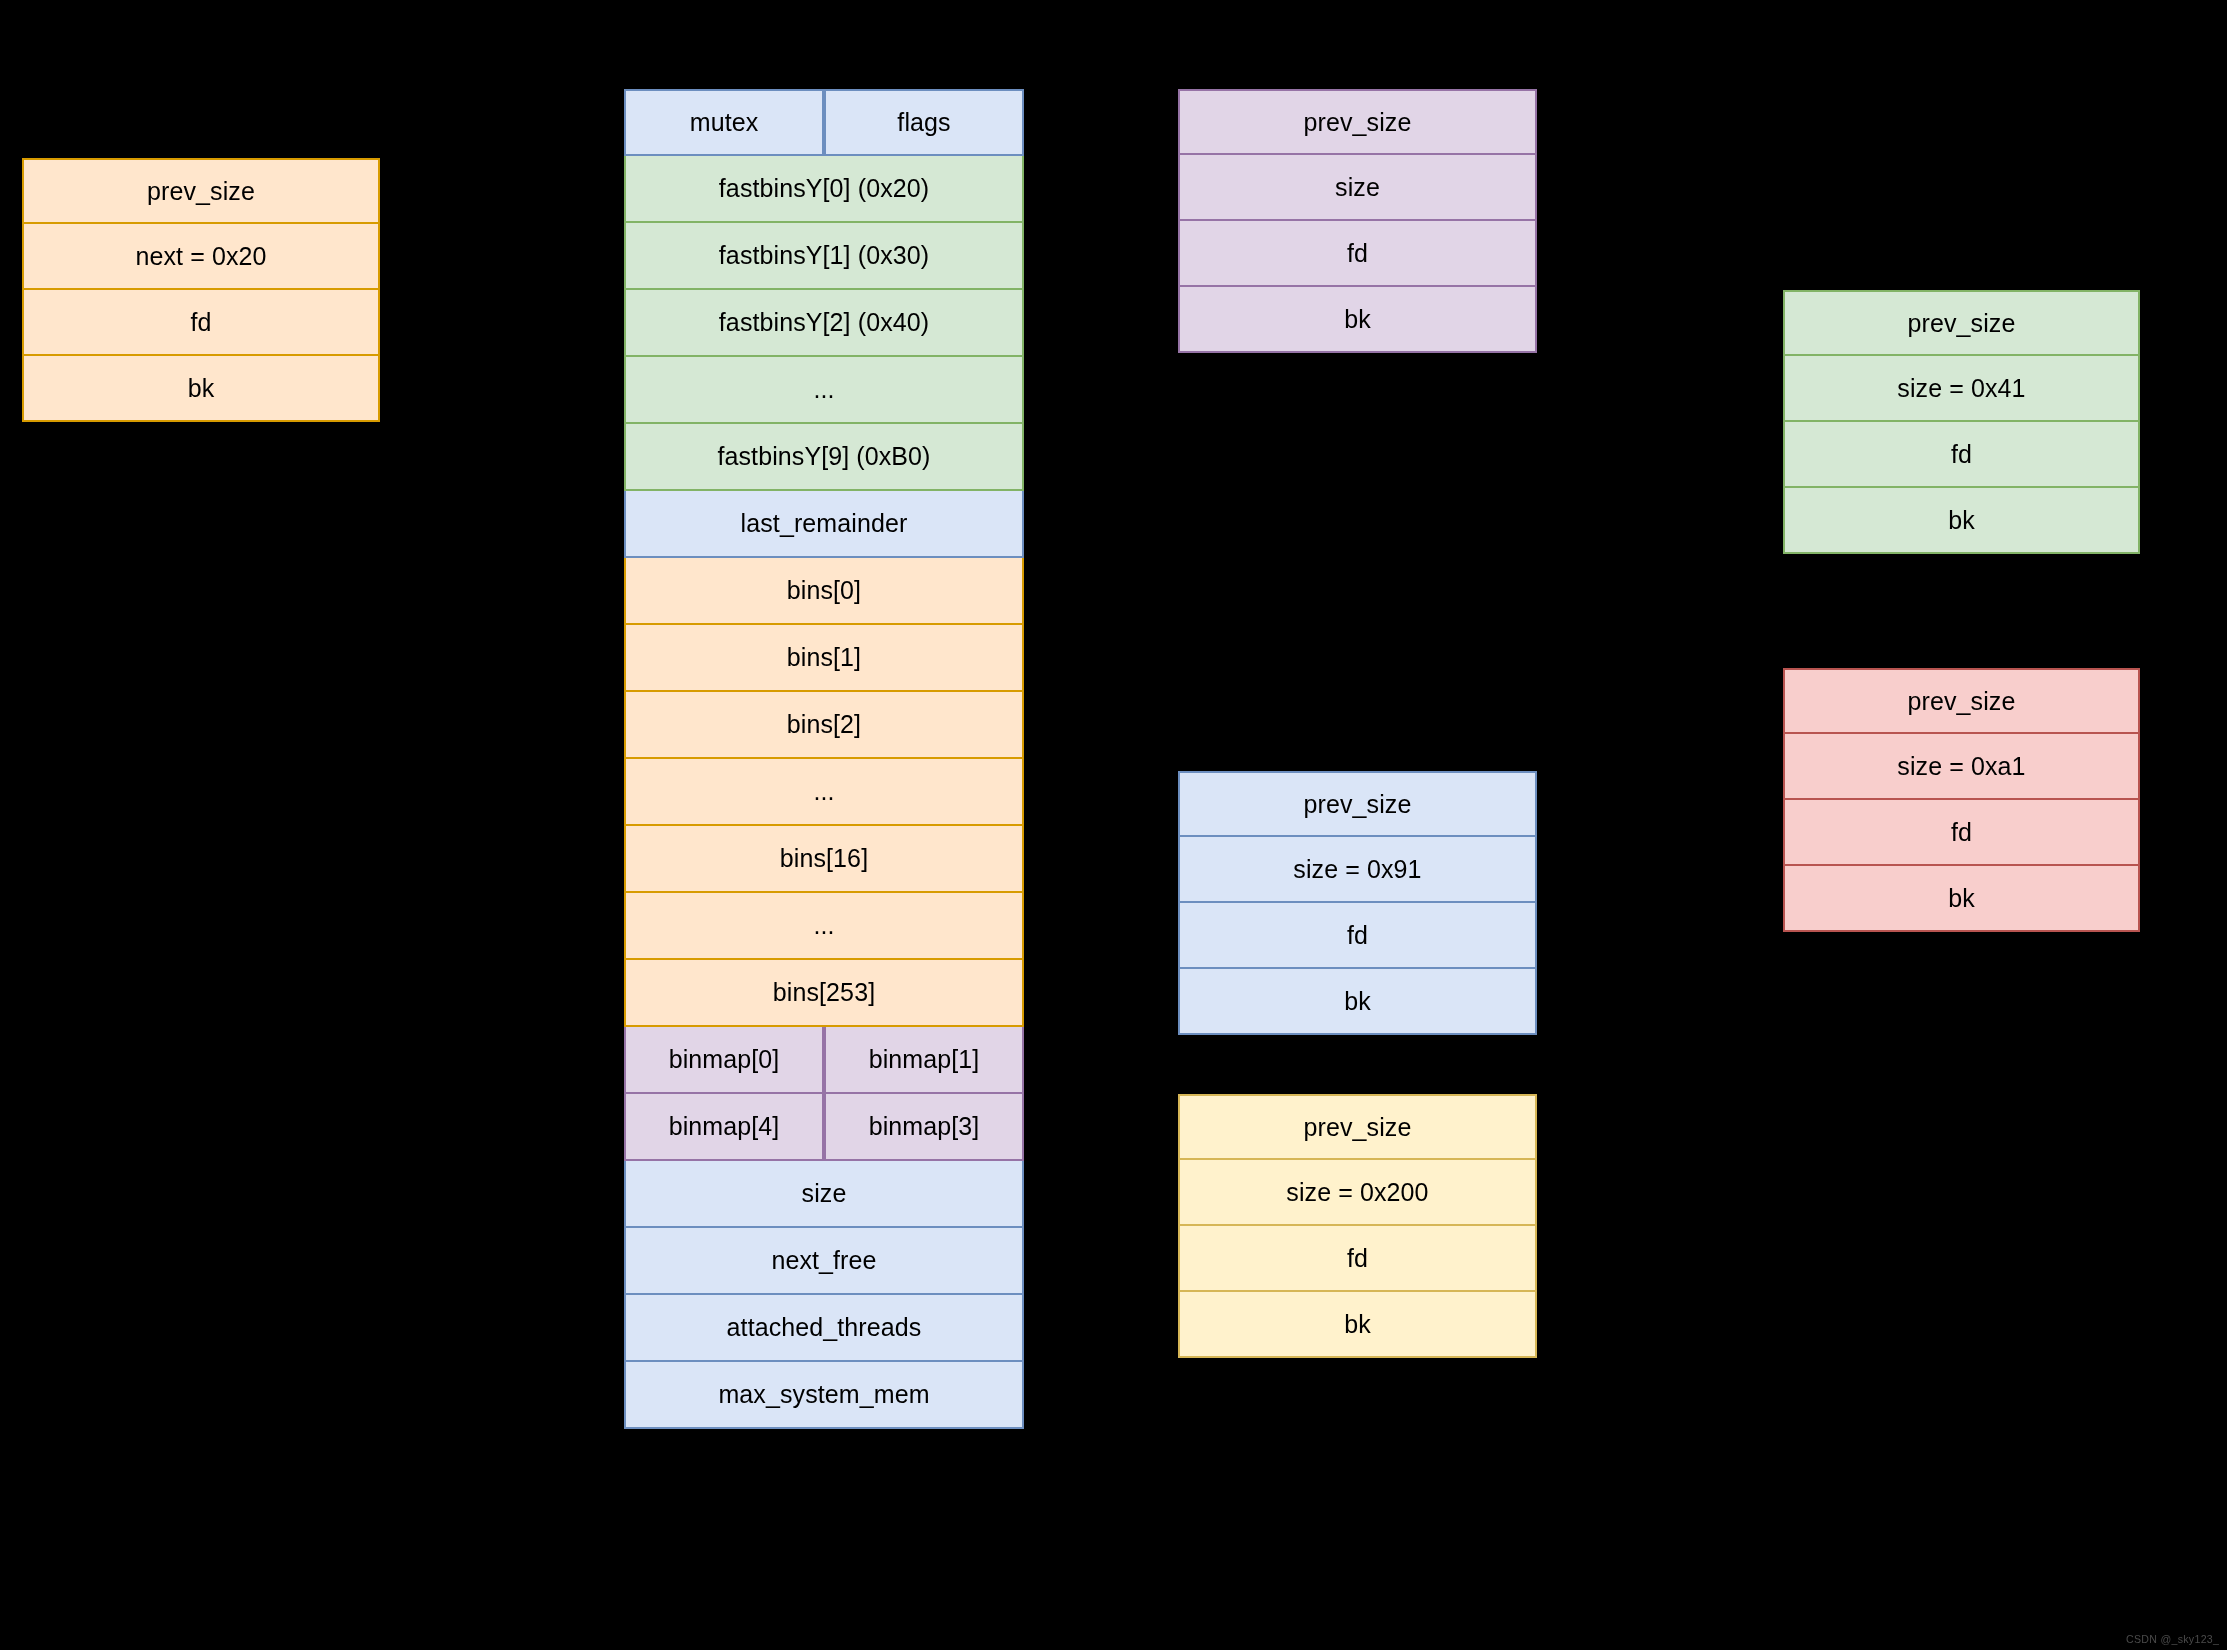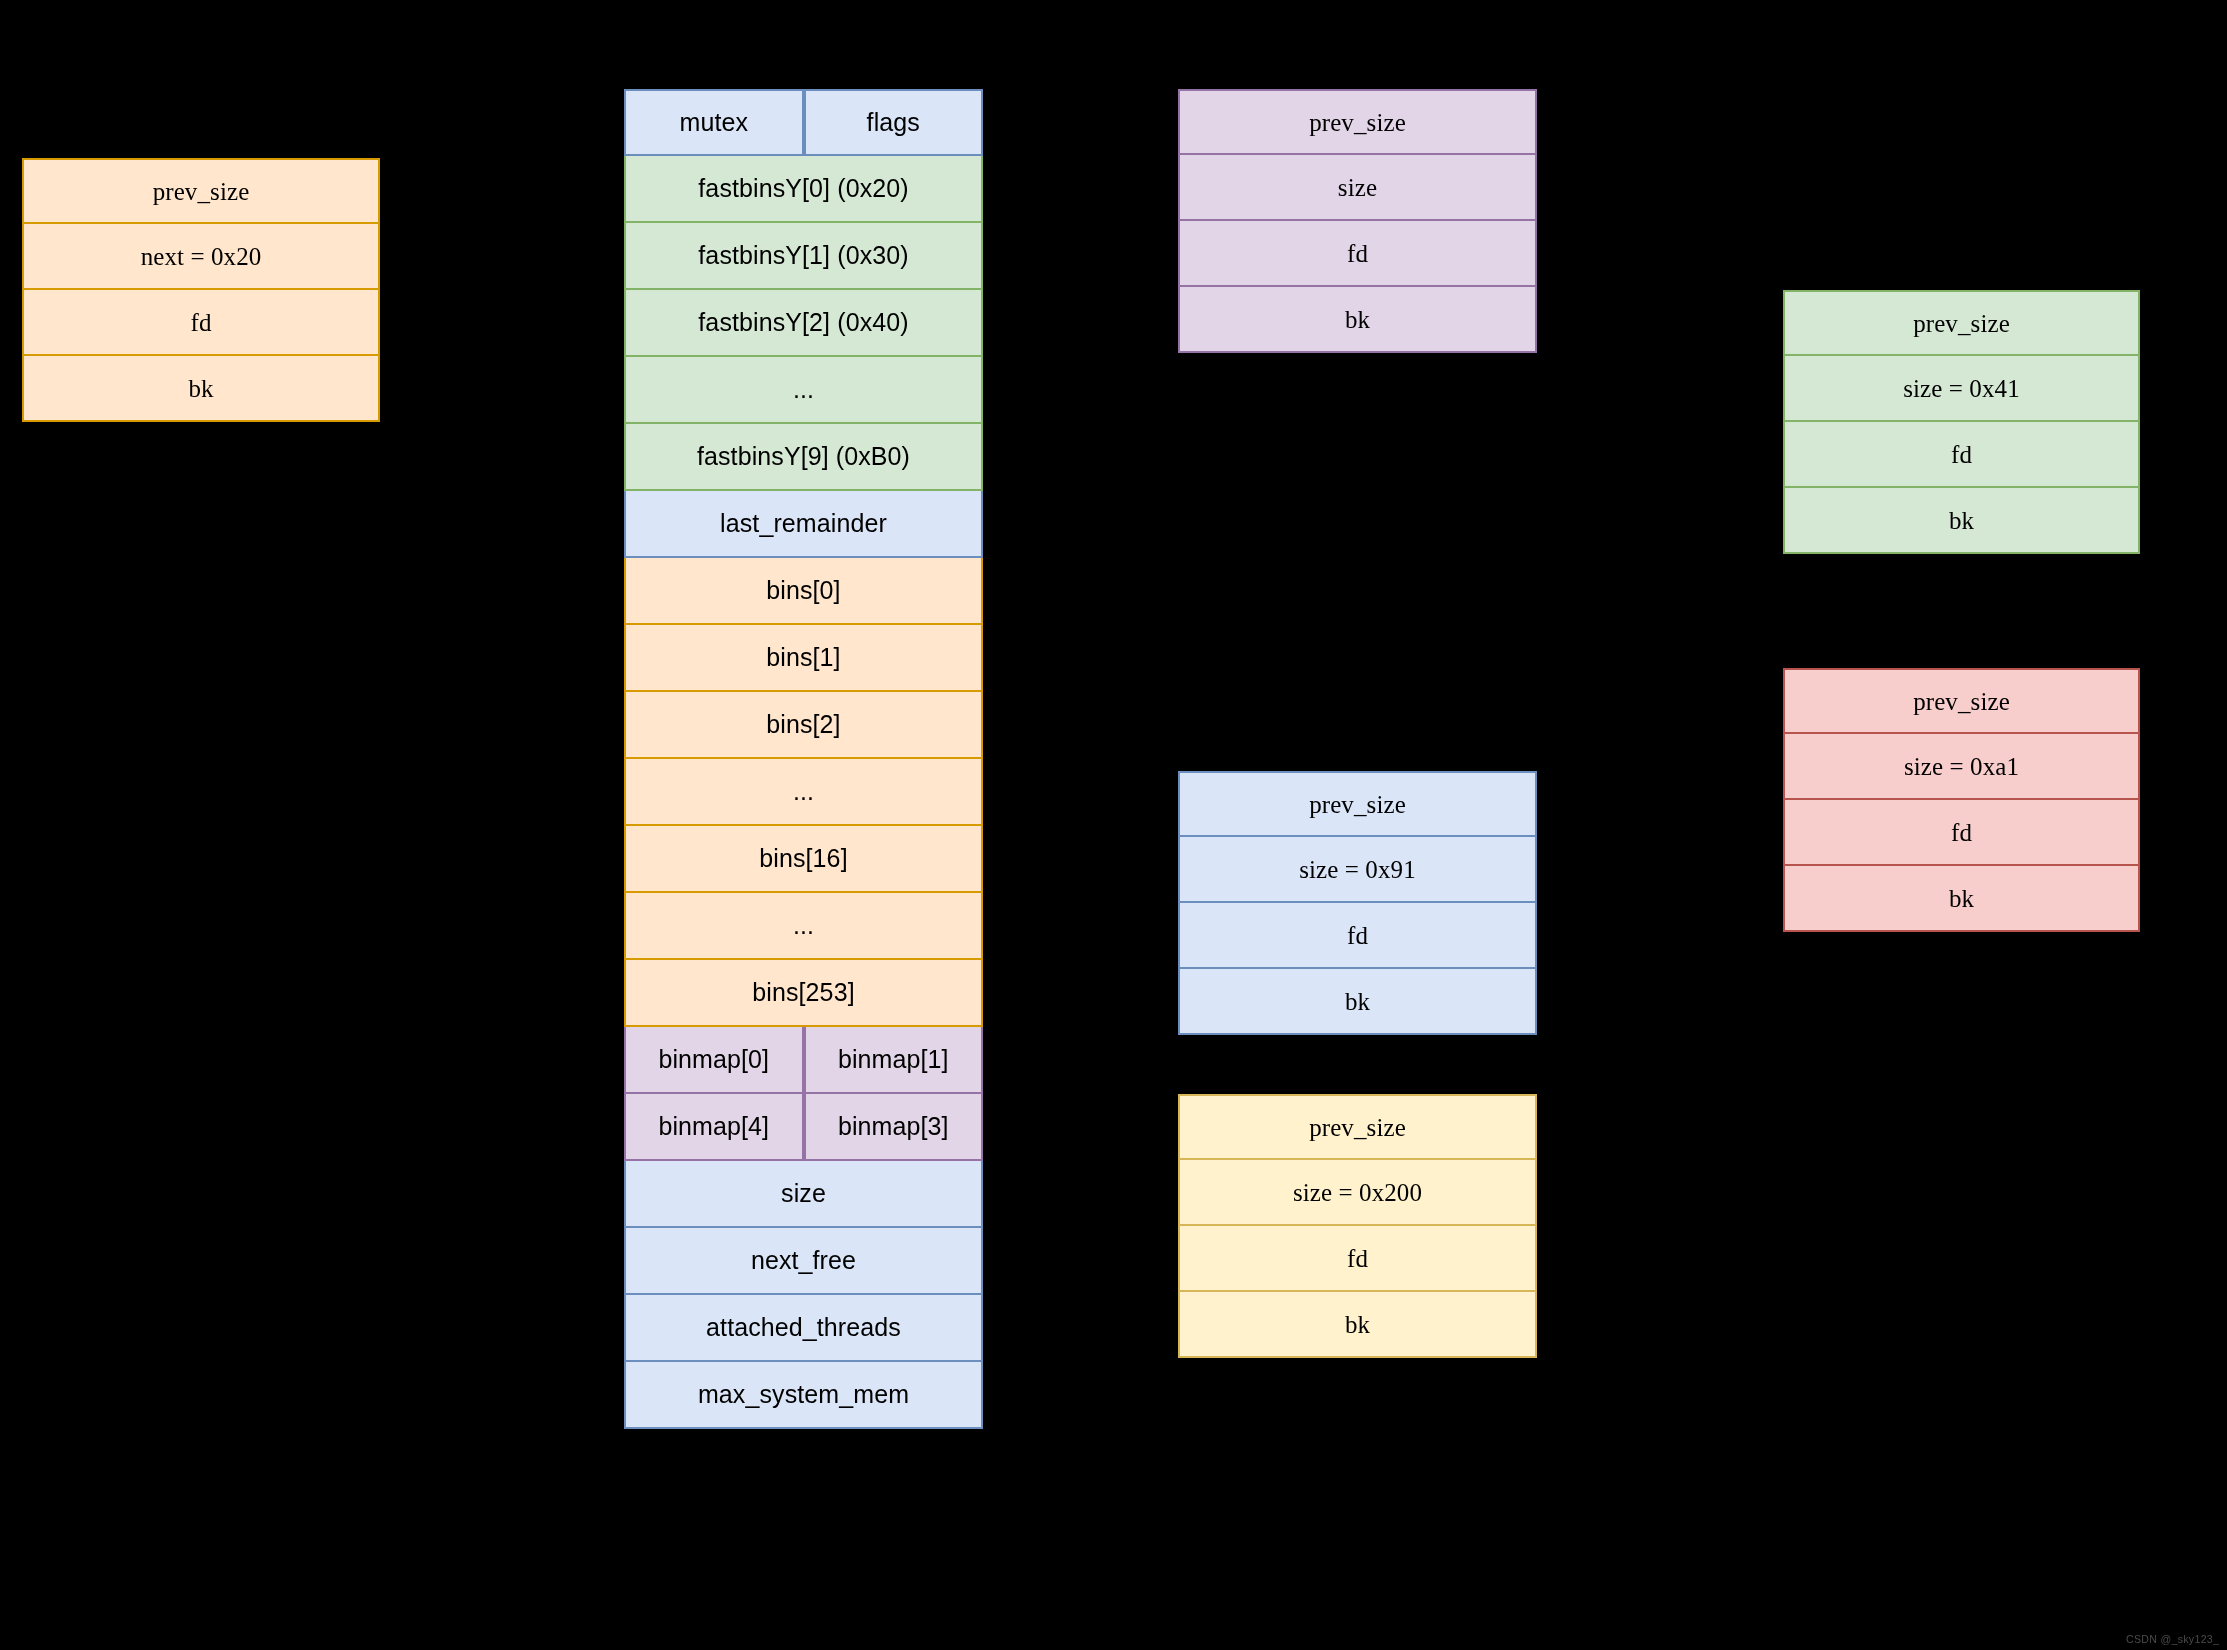--- a/index.html
+++ b/index.html
@@ -59,24 +59,24 @@
   .c-orange { background: #ffe6cc; border: 2.2px solid #d79b00; }
   .c-purple { background: #e1d5e7; border: 2.2px solid #9673a6; }
   .c-yellow { background: #fff2cc; border: 2.2px solid #d6b656; }
   .c-red    { background: #f8cecc; border: 2.2px solid #b85450; }
 
   
   .block .row + .row .cell { border-top-width: 0; }
   .block .row .cell + .cell { border-left-width: 2.2px; }
 
   
-  .chunk .cell { height: 66px; font-family: Liberation Serif, serif; }
-
-  
-  .arena { left: 624px; top: 89px; width: 359px; }
+  .chunk .cell { height: 66px; }
+
+  
+  .arena { left: 624px; top: 89px; width: 400px; }
   .arena .cell { height: 67px; }
 
   
   #chunk-fastbin   { left: 22px;   top: 158px;  width: 358px; }
   #chunk-unsorted  { left: 1178px; top: 89px;  width: 359px; }
   #chunk-smallbin  { left: 1178px; top: 771px; width: 359px; }
   #chunk-largebin  { left: 1178px; top: 1094px; width: 359px; }
   #chunk-tcache    { left: 1783px; top: 290px;  width: 357px; }
   #chunk-inuse     { left: 1783px; top: 668px; width: 357px; }
 

